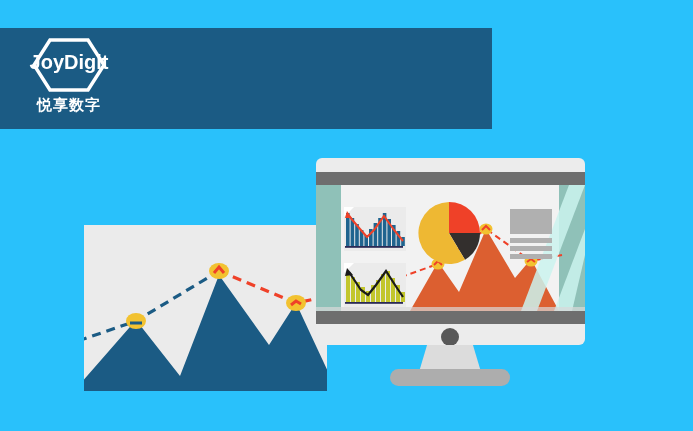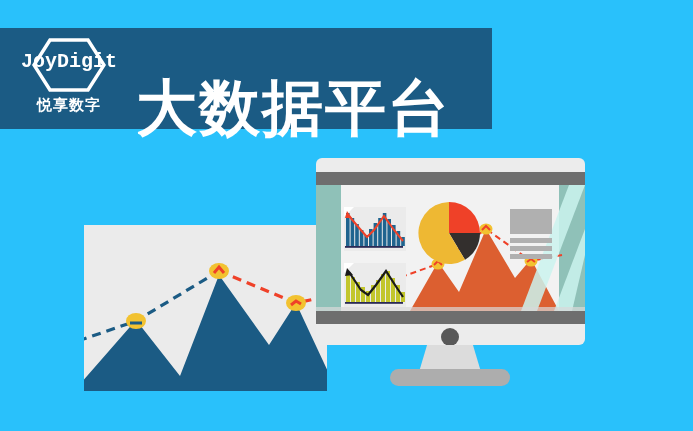--- a/index.html
+++ b/index.html
@@ -45,21 +45,21 @@
   }
   #logo-latin {
     position: absolute;
     left: 0;
     top: 16px;
     width: 110px;
     text-align: center;
     color: #ffffff;
     font-size: 20px;
     font-weight: bold;
-    font-family: Liberation Mono, monospace;
+    font-family: Liberation Sans, sans-serif;
     letter-spacing: 0px;
     line-height: 20px;
     white-space: nowrap;
   }
   #logo-cn {
     position: absolute;
     left: 0;
     top: 58px;
     width: 110px;
     text-align: center;
@@ -165,21 +165,20 @@
   <div id="banner">
 
     <div id="logo-block">
       <svg id="hex-outline" viewBox="0 0 74 54">
         <polygon points="18,2 56,2 72,27 56,52 18,52 2,27" fill="none" stroke="#ffffff" stroke-width="3.5"></polygon>
       </svg>
       <div id="logo-latin">JoyDigit</div>
       <div id="logo-cn">悦享数字</div>
     </div>
 
-    <div id="banner-title">大数据平台</div>
   </div>
 
   <div id="left-panel">
     <svg width="243" height="166" viewBox="0 0 243 166">
 
       <polygon points="-10,166 52,95 96,151 135,50 185,120 212,78 253,166" fill="#1b5b84"></polygon>
 
       <polyline points="-6,116 52,96 135,46" fill="none" stroke="#1b5b84" stroke-width="3.2" stroke-dasharray="9,6" stroke-linecap="butt"></polyline>
       <polyline points="135,46 212,78 250,70" fill="none" stroke="#ef4128" stroke-width="3.2" stroke-dasharray="9,6" stroke-linecap="butt"></polyline>
 

